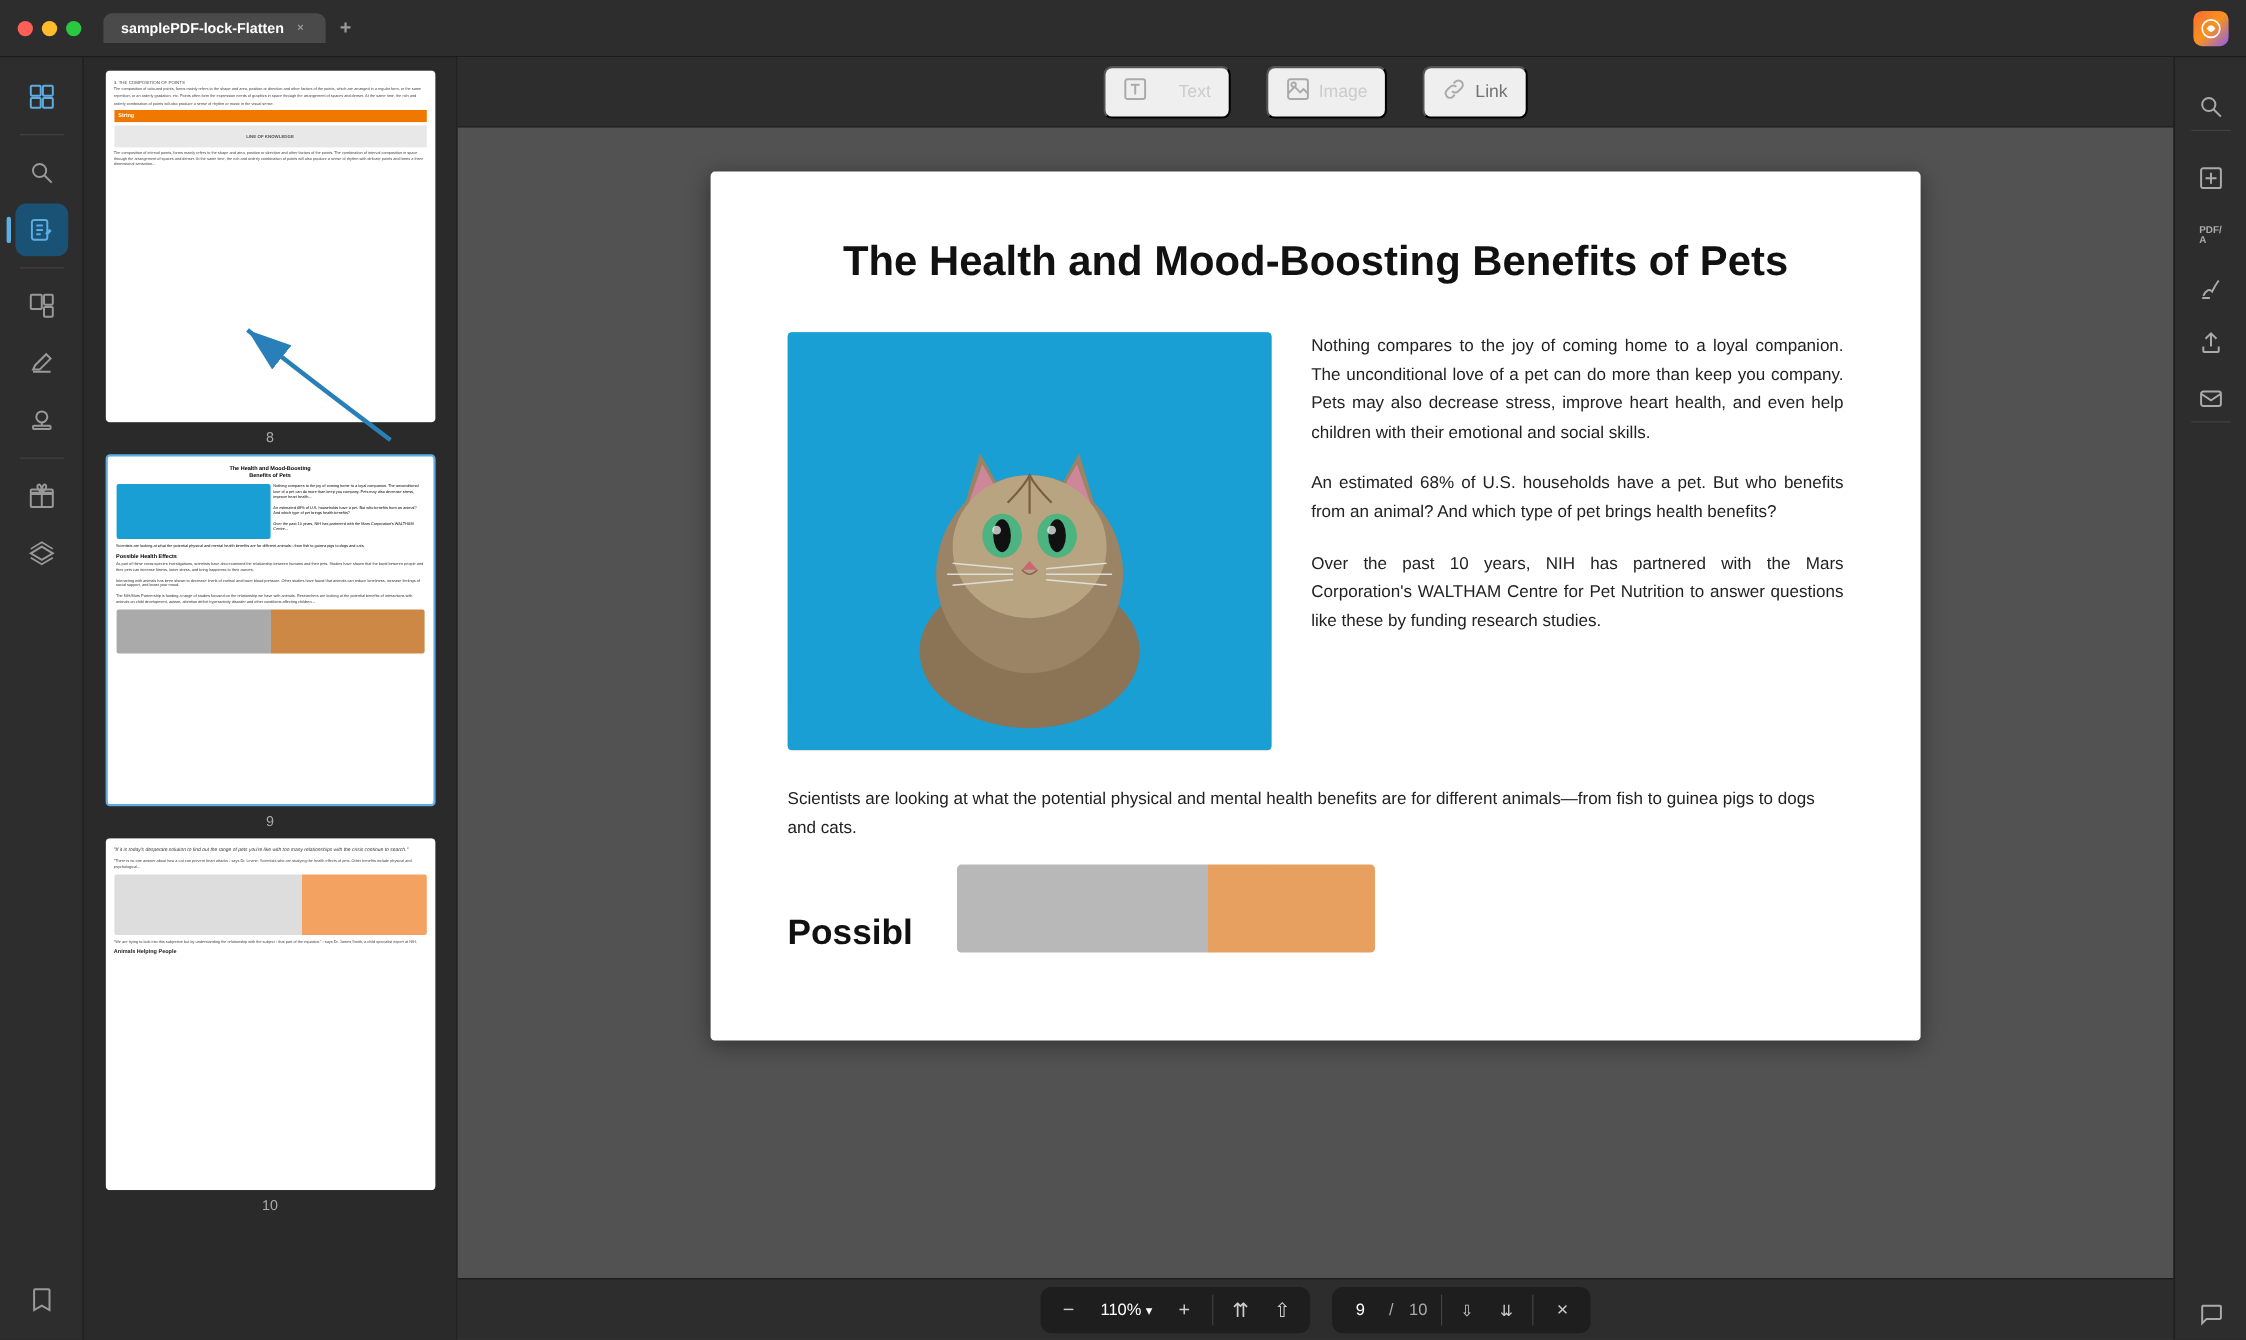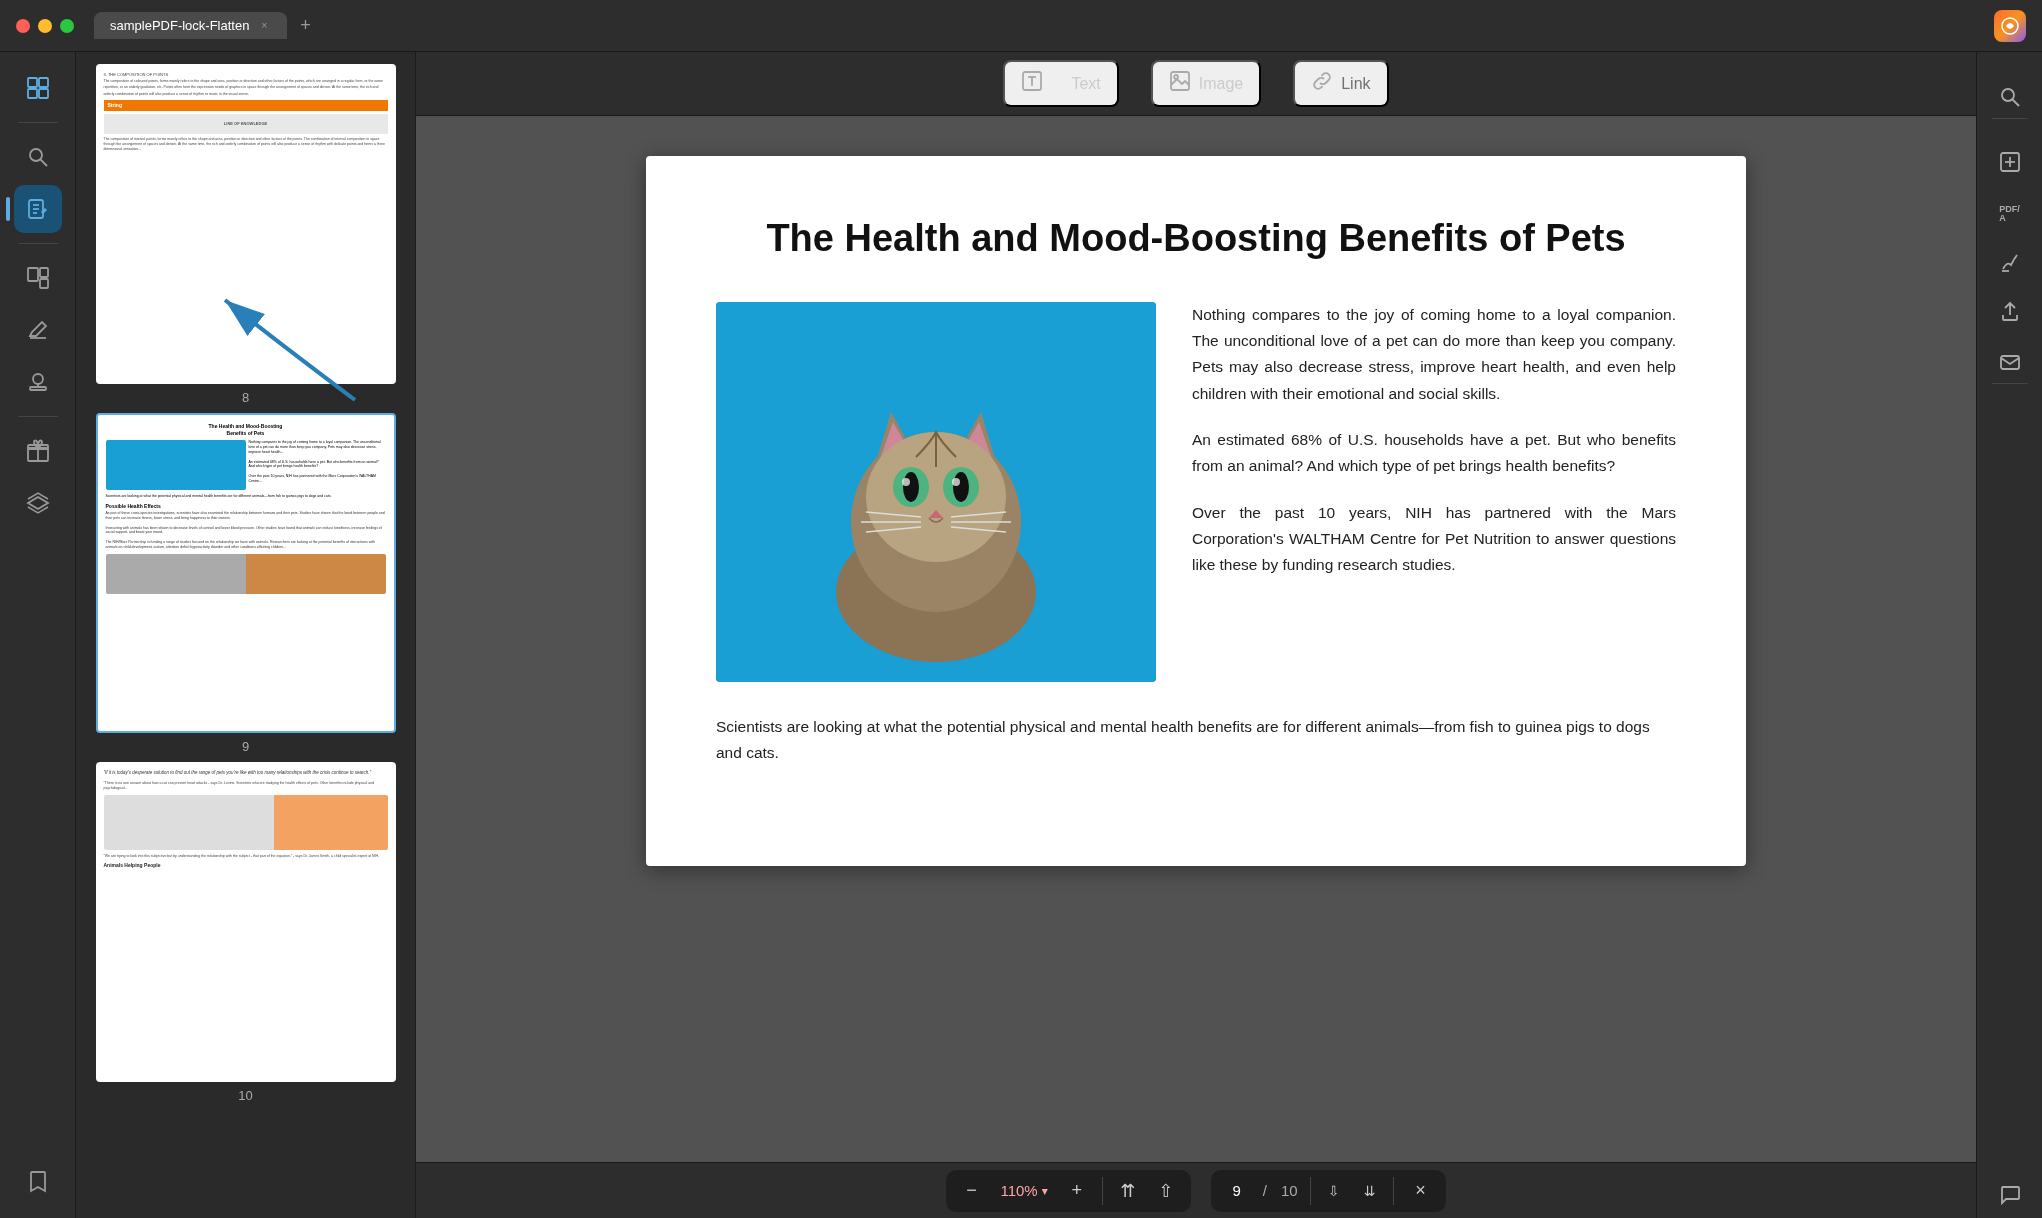--- a/index.html
+++ b/index.html
@@ -37,20 +37,21 @@
     }
     .btn-close { background: #ff5f57; }
     .btn-min { background: #ffbd2e; }
     .btn-max { background: #28c940; }
 
     .tab-bar {
       display: flex;
       align-items: center;
       flex: 1;
       gap: 4px;
+      font-weight: bold;
     }
     .tab {
       background: #3a3a3a;
       color: #ccc;
       padding: 6px 16px;
       border-radius: 8px 8px 0 0;
       font-size: 13px;
       display: flex;
       align-items: center;
       gap: 8px;
@@ -309,21 +310,21 @@
       height: 34px;
       border-radius: 7px;
       display: flex;
       align-items: center;
       justify-content: center;
       color: #ccc;
       font-size: 18px;
       cursor: pointer;
     }
     .zoom-value {
-      color: #fca5a5;
+      color: #ffffff;
       font-size: 15px;
       padding: 0 8px;
       cursor: pointer;
       display: flex;
       align-items: center;
       gap: 4px;
     }
     .zoom-separator {
       width: 1px;
       height: 28px;
@@ -757,20 +758,26 @@
 
           <div class="pdf-text-block">
             <p>Nothing compares to the joy of coming home to a loyal companion. The unconditional love of a pet can do more than keep you company. Pets may also decrease stress, improve heart health, and even help children with their emotional and social skills.</p>
             <p>An estimated 68% of U.S. households have a pet. But who benefits from an animal? And which type of pet brings health benefits?</p>
             <p>Over the past 10 years, NIH has partnered with the Mars Corporation's WALTHAM Centre for Pet Nutrition to answer questions like these by funding research studies.</p>
           </div>
         </div>
 
         <p class="pdf-bottom-text">Scientists are looking at what the potential physical and mental health benefits are for different animals—from fish to guinea pigs to dogs and cats.</p>
 
+        <div style="display:flex; align-items:flex-end; gap:40px;">
+          <div>
+            <span class="pdf-possible-heading">Possibl</span>
+          </div>
+          <div style="width:380px; height:80px; background: linear-gradient(90deg, #b8b8b8 60%, #e8a060 40%); border-radius:4px; flex-shrink:0;"></div>
+        </div>
 
       </div>
     </div>
 
     <div class="bottom-toolbar">
       <div class="zoom-control">
         <div class="zoom-btn">−</div>
         <div class="zoom-value">
           <span>110%</span>
           <span style="font-size:12px;">▾</span>

